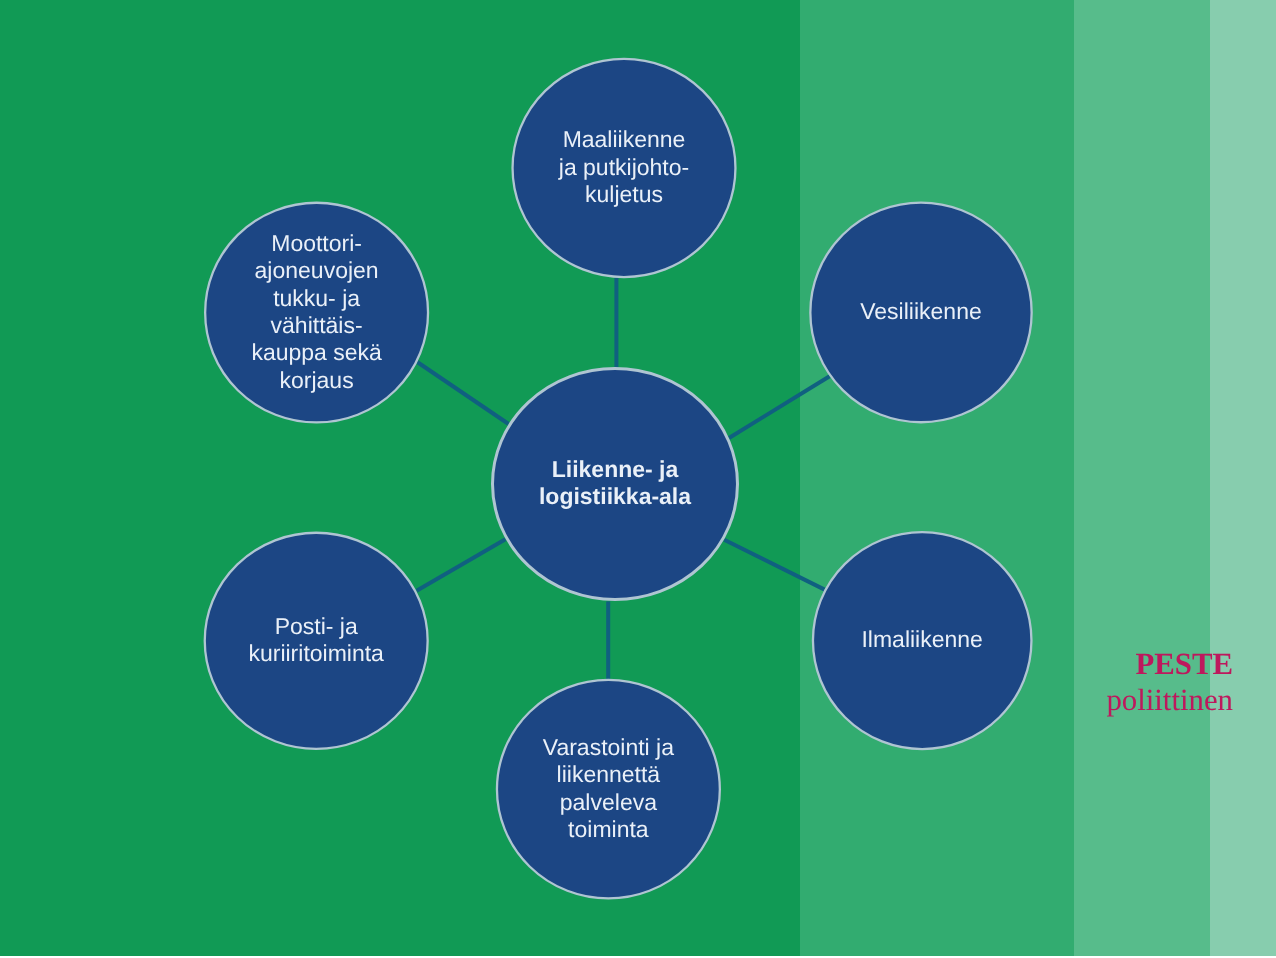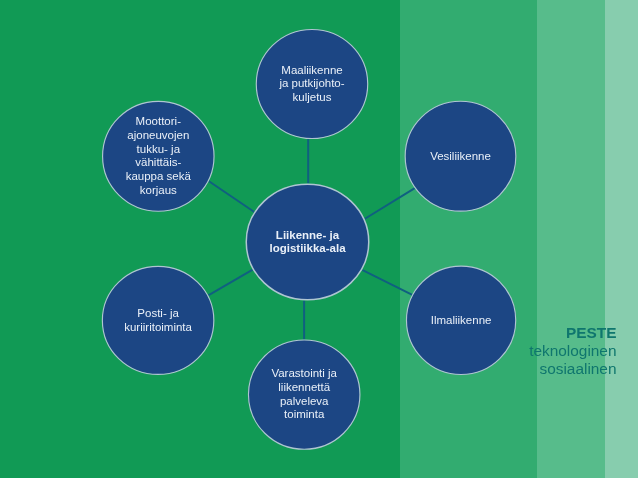--- a/index.html
+++ b/index.html
@@ -3,22 +3,22 @@
 <meta charset="utf-8">
 <title>Liikenne- ja logistiikka-ala</title>
 <style>
   html,body{margin:0;padding:0;background:#ffffff;}
   body{width:638px;height:479px;font-family:"Liberation Sans",sans-serif;overflow:hidden;}
   #slide{position:relative;width:638px;height:479px;overflow:hidden;}
   #bg{position:absolute;left:0;top:0;width:638px;height:479px;}
   .band{position:absolute;top:0;bottom:0;}
   #dg{position:absolute;left:0;top:0;}
   #footer{position:absolute;left:0;right:0;bottom:0;background:#ffffff;z-index:5;}
-  #peste{position:absolute;right:21.5px;top:323.8px;text-align:right;color:#0f766e;
-         font-size:15.4px;line-height:18.15px;white-space:nowrap;}
+  #peste{position:absolute;right:21.5px;top:323.8px;text-align:right;color:#be185d;
+         font-size:15.4px;line-height:18.15px;white-space:nowrap;font-family:Liberation Serif, serif;}
   #peste .hd{font-weight:bold;}
 </style>
 </head>
 <body>
 
 <div id="slide">
 
   <div id="bg">
     <div class="band" style="left: 0px; width: 400px; background: rgb(17, 154, 85);"></div>
     <div class="band" style="left: 400px; width: 137px; background: rgb(50, 172, 112);"></div>
@@ -46,17 +46,16 @@
       <ellipse cx="461.1" cy="320.3" rx="54.625" ry="54.224999999999994" fill="#1C4684" stroke="#AFC5D2" stroke-width="1.15"></ellipse>
       <text x="461.1" text-anchor="middle" fill="#EAF0F8" font-size="11.5" font-family="&quot;Liberation Sans&quot;,sans-serif"><tspan x="461.1" y="323.656">Ilmaliikenne</tspan></text>
       <ellipse cx="304.2" cy="394.6" rx="55.724999999999994" ry="54.625" fill="#1C4684" stroke="#AFC5D2" stroke-width="1.15"></ellipse>
       <text x="304.2" text-anchor="middle" fill="#EAF0F8" font-size="11.5" font-family="&quot;Liberation Sans&quot;,sans-serif"><tspan x="304.2" y="377.42850000000004">Varastointi ja</tspan><tspan x="304.2" y="391.11350000000004">liikennettä</tspan><tspan x="304.2" y="404.79850000000005">palveleva</tspan><tspan x="304.2" y="418.48350000000005">toiminta</tspan></text>
     </svg>
 
   <div id="footer" style="height: 1.4px; background: rgb(255, 255, 255);"></div>
 
   <div id="peste">
     <div class="hd">PESTE</div>
-    <div>teknologinen</div>
-    <div>sosiaalinen</div>
+    <div>poliittinen</div>
   </div>
 
 </div>
 
 </body></html>

